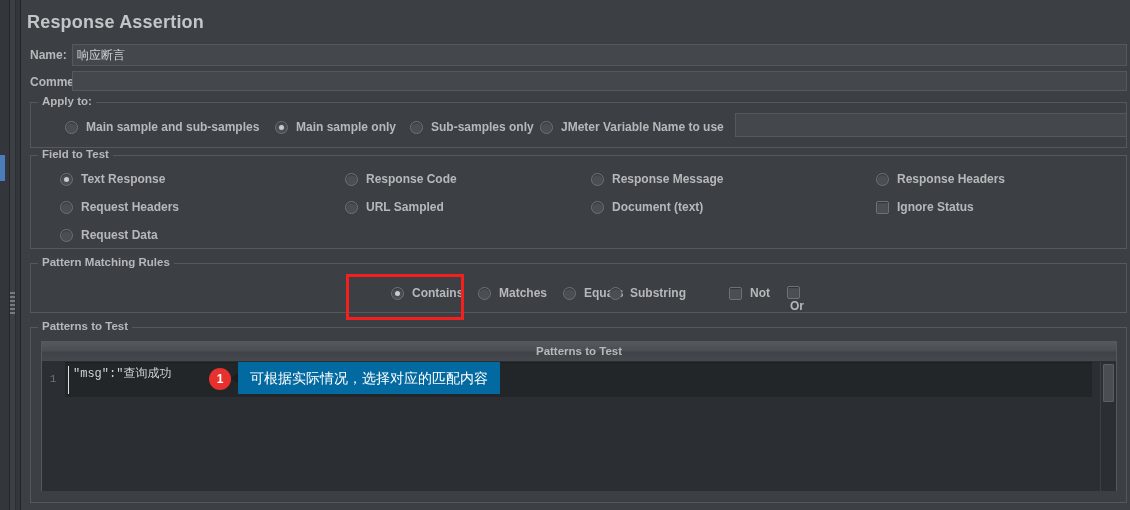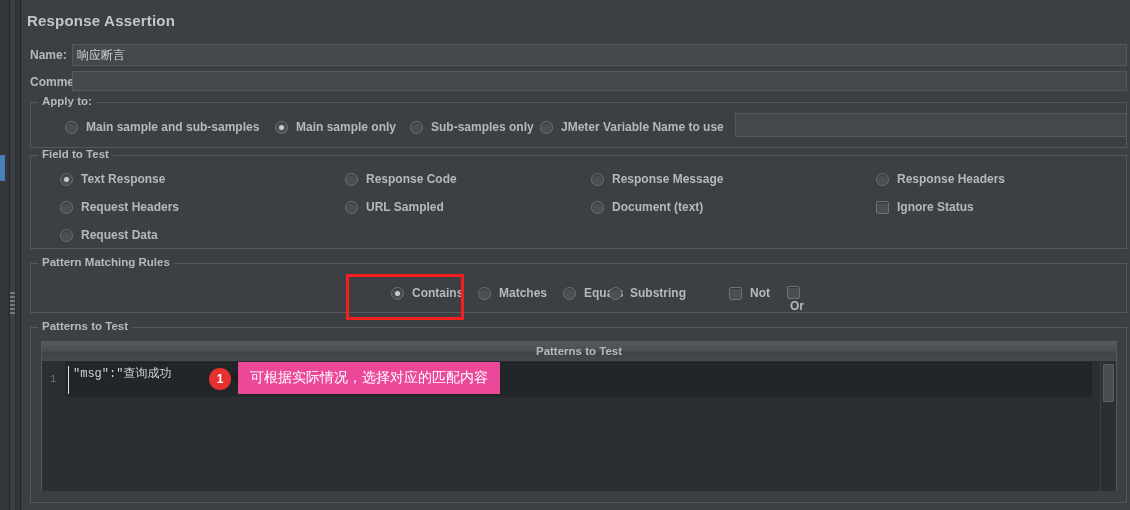--- a/index.html
+++ b/index.html
@@ -15,21 +15,21 @@
   
   .sel-strip{position:absolute;left:0;top:155px;width:5px;height:26px;background:#4a7ebb;}
   .gutter-a{position:absolute;left:0;top:0;width:9px;height:510px;background:#33373b;border-right:1px solid #24272a;}
   .gutter-b{position:absolute;left:10px;top:0;width:5px;height:510px;background:#3c4045;}
   .grip{position:absolute;left:10px;top:292px;width:5px;height:26px;}
   .grip i{display:block;width:5px;height:2px;margin-bottom:2px;background:#8b8f93;opacity:.75;}
   .splitbar{position:absolute;left:16px;top:0;width:4px;height:510px;background:#33373b;border-right:1px solid #212427;}
 
   
   .panel{position:absolute;left:21px;top:0;width:1109px;height:510px;background:#3c4045;}
-  .panel-title{position:absolute;left:6px;top:12px;font-size:15px;font-weight:bold;color:#c3c6c8;letter-spacing:.2px;}
+  .panel-title{position:absolute;left:6px;top:12px;font-size:18px;font-weight:bold;color:#c3c6c8;letter-spacing:.2px;}
 
   
   .row-label{position:absolute;color:#b6b8ba;font-weight:bold;font-size:12px;}
   .textfield{position:absolute;background:#44484d;border:1px solid #55595e;box-sizing:border-box;
              color:#cfd2d4;font-size:12px;line-height:20px;padding:0 4px;overflow:hidden;white-space:nowrap;}
 
   #name-label{left:9px;top:48px;}
   #name-field{left:51px;top:44px;width:1055px;height:22px;}
   #comments-label{left:9px;top:75px;}
   #comments-field{left:51px;top:71px;width:1055px;height:20px;border-color:#55595e;}
@@ -78,22 +78,22 @@
   .vthumb{position:absolute;left:2px;top:2px;width:11px;height:38px;background:#4a4e53;border:1px solid #5c6065;box-sizing:border-box;border-radius:1px;}
 
   
   .redbox{position:absolute;left:346px;top:274px;width:118px;height:46px;
           border:3px solid #f42020;box-sizing:border-box;}
 
   
   .badge{position:absolute;left:209px;top:368px;width:22px;height:22px;border-radius:50%;
          background:#e8302f;color:#ffffff;font-size:12px;font-weight:bold;
          display:flex;align-items:center;justify-content:center;}
-  .tip{position:absolute;left:238px;top:362px;height:32px;background:#ec4899;
-       color:#ffffff;font-size:14px;line-height:32px;padding:0 12px;white-space:nowrap;font-family:Liberation Serif, serif;}
+  .tip{position:absolute;left:238px;top:362px;height:32px;background:#0369a1;
+       color:#ffffff;font-size:14px;line-height:32px;padding:0 12px;white-space:nowrap;}
   .tip::before{content:"";position:absolute;left:-7px;top:11px;width:0;height:0;
                border-top:5px solid transparent;border-bottom:5px solid transparent;
                border-right:7px solid #1d1d1d;}
 
   
   .watermark{position:absolute;right:10px;top:478px;font-size:15px;color:#a9acae;}
 </style>
 </head>
 <body>
 

